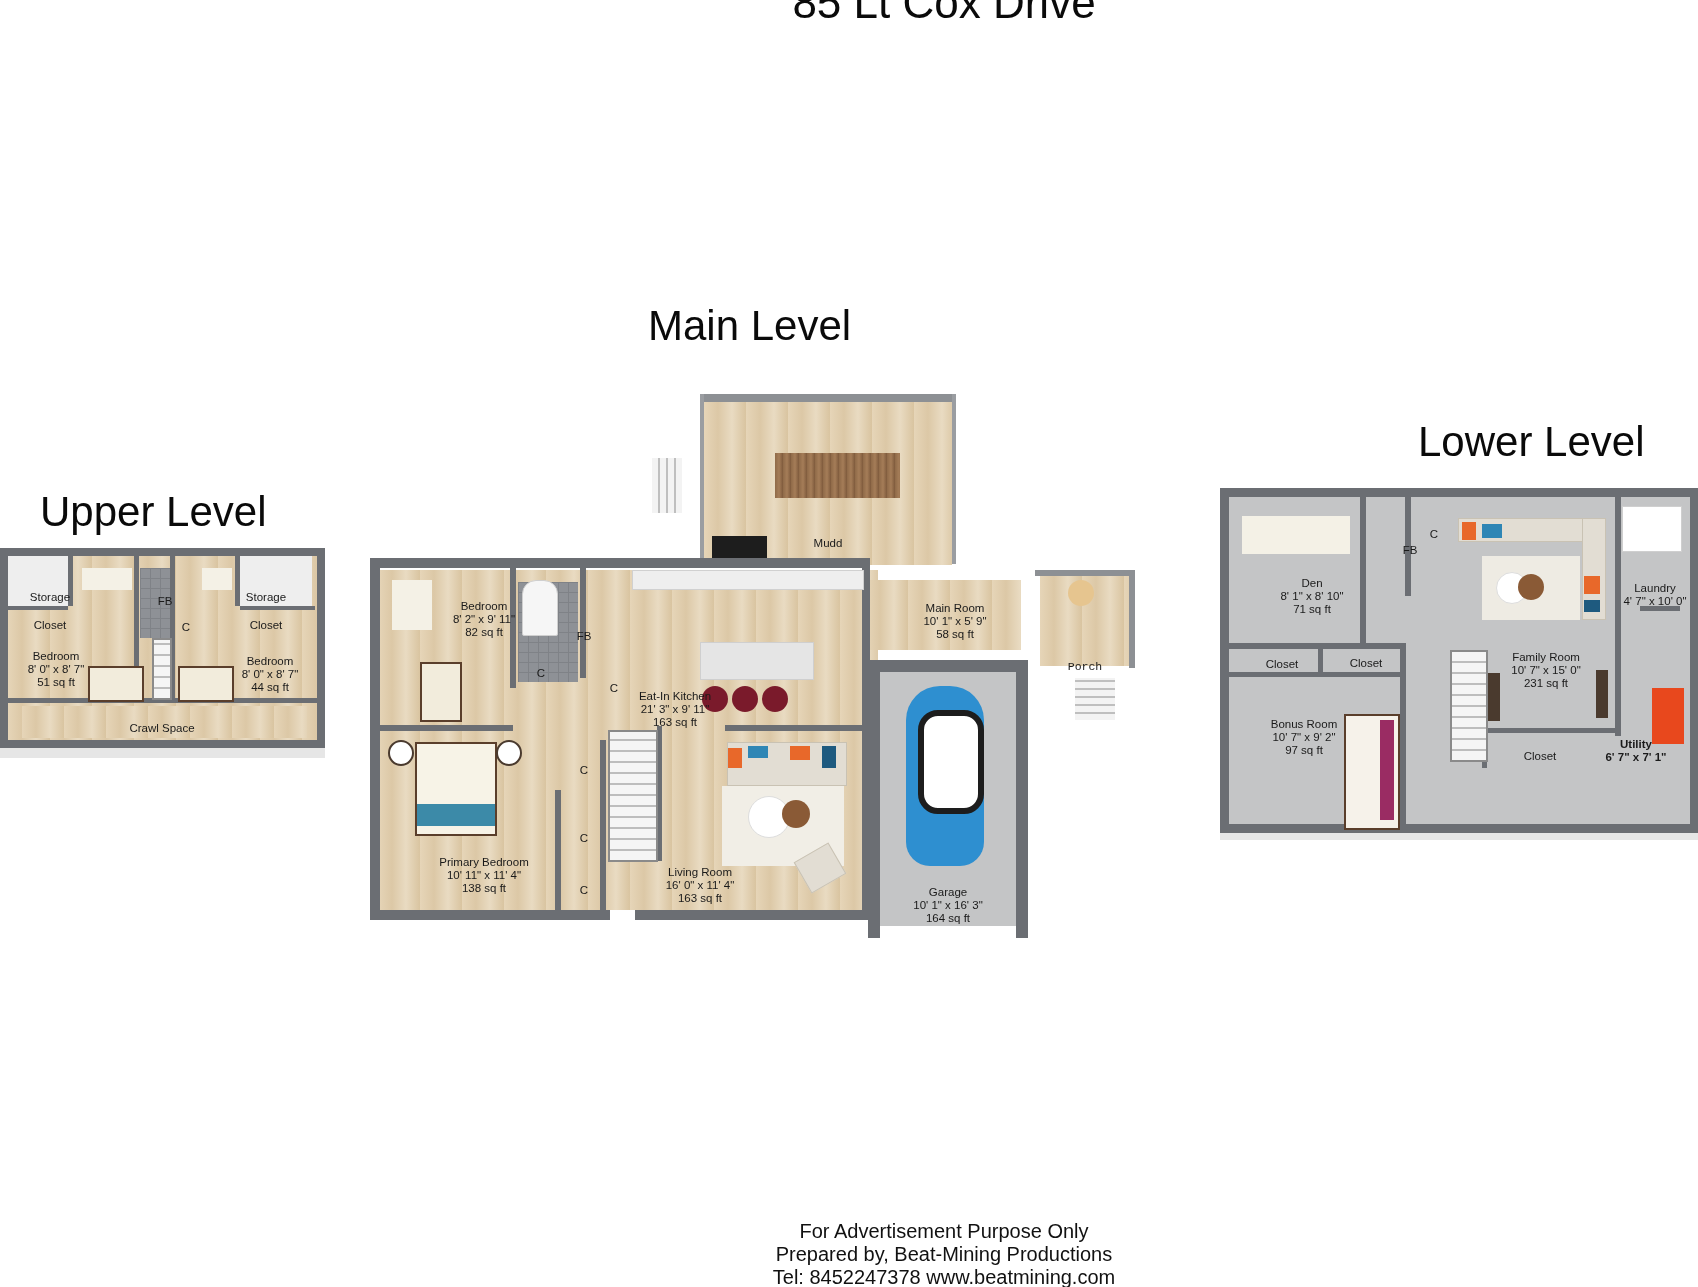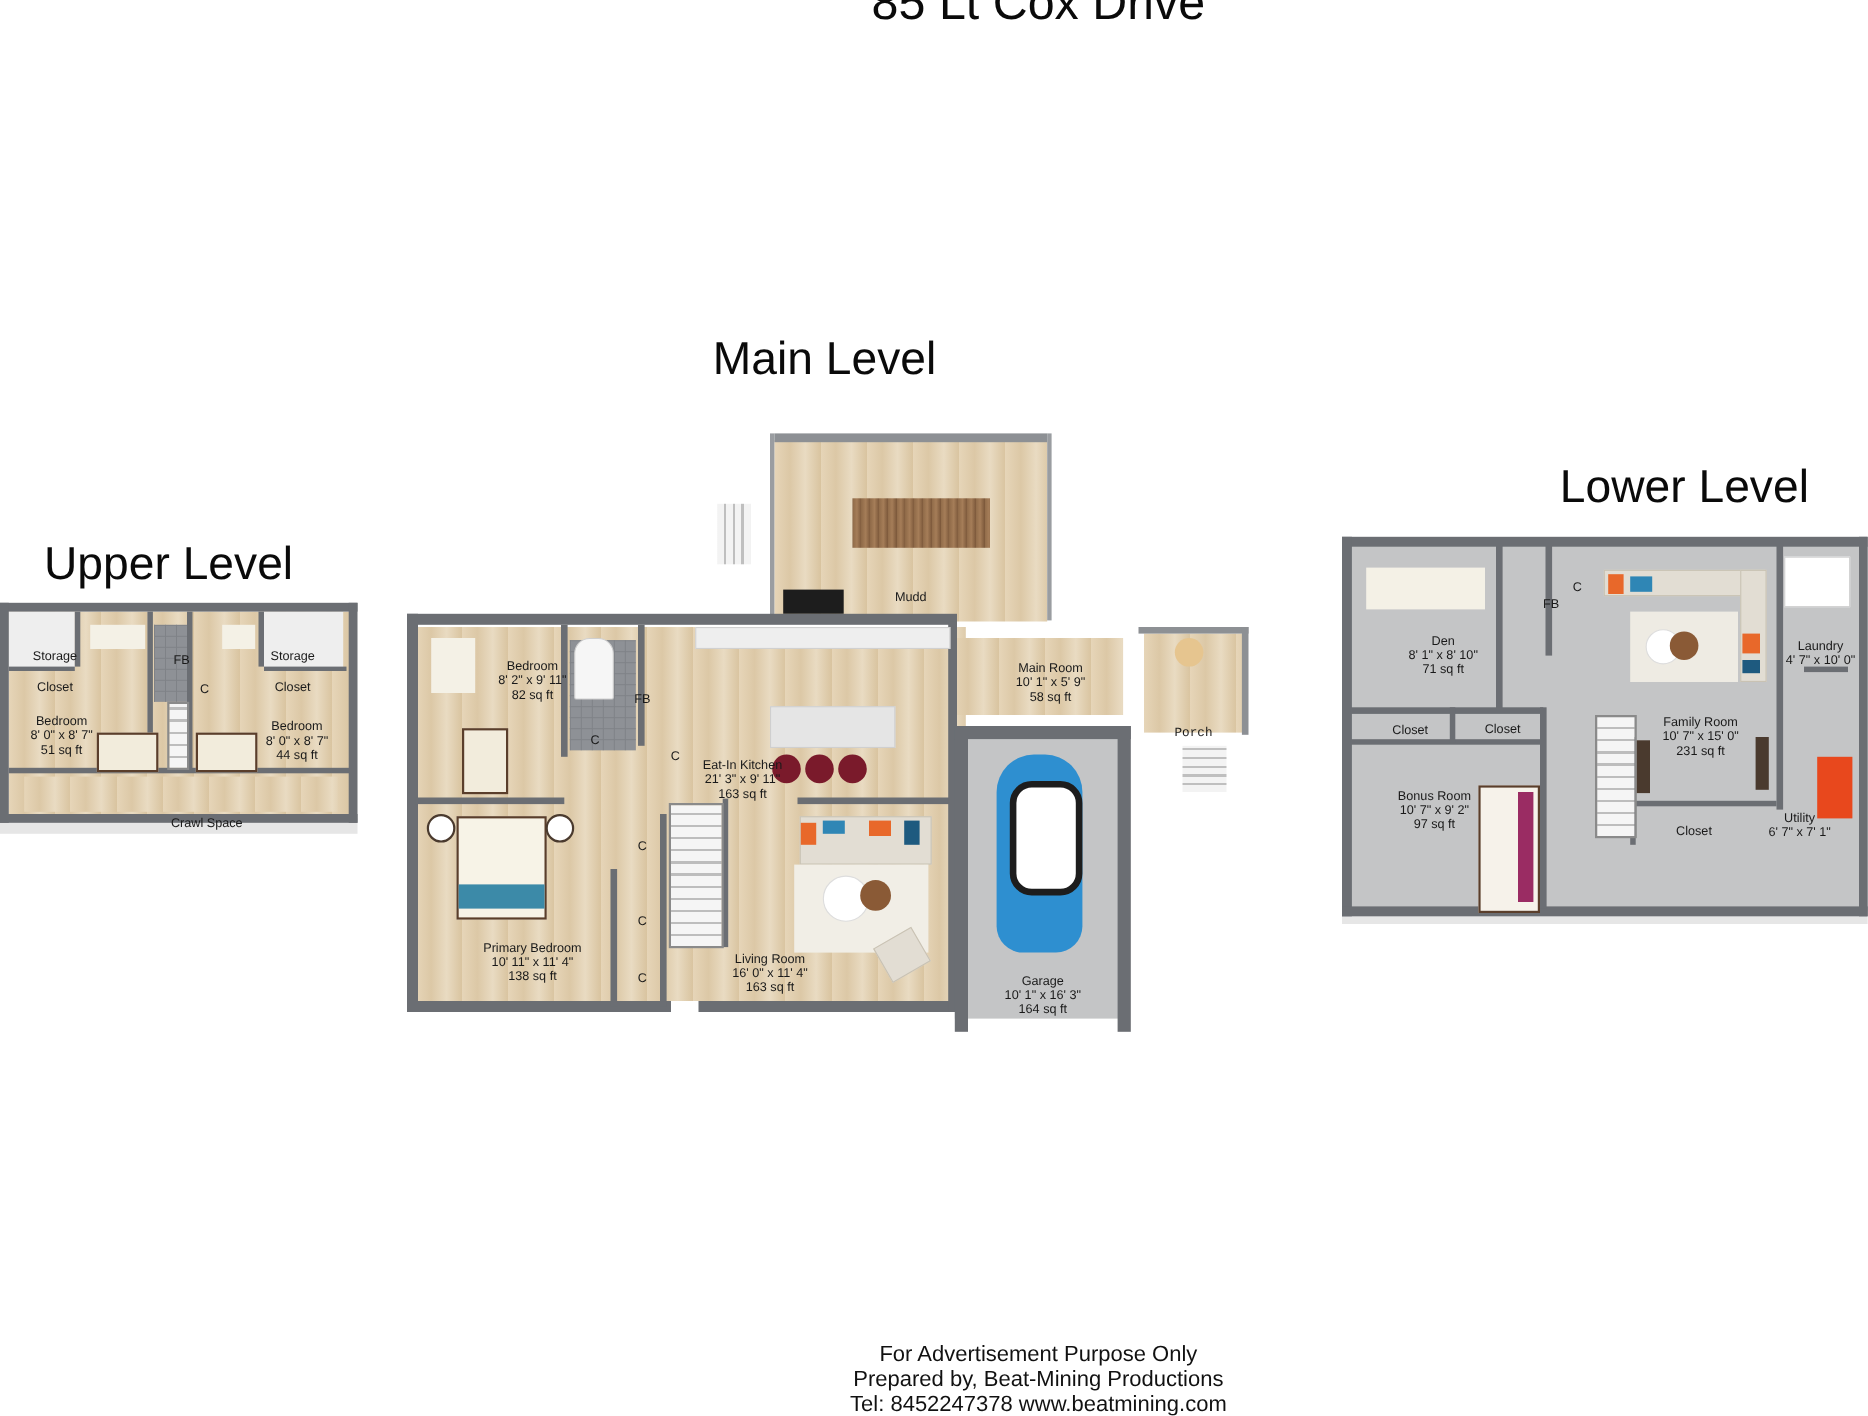--- a/index.html
+++ b/index.html
@@ -71,21 +71,21 @@
       <span>Storage</span>
     </div>
   <div class="label" style="left:266px;top:71px;">
       <span>Closet</span>
     </div>
   <div class="label" style="left:270px;top:107px;">
     <span>Bedroom</span>
       <span>8' 0" x 8' 7"</span>
       <span>44 sq ft</span>
   </div>
-  <div class="label" style="left:162px;top:195px;margin-left:26px;">
+  <div class="label" style="left:162px;top:174px;">
       <span>Crawl Space</span>
     </div>
 </div>
 
 <div class="abs level-title" style="left:648px;top:302px;">Main Level</div>
 
 <div class="abs" style="left:370px;top:390px;width:770px;height:560px;">
 
   <div class="floor-wood" style="left:334px;top:10px;width:248px;height:165px;"></div>
   <div class="wall" style="left:334px;top:4px;width:248px;height:8px;background:#8d9094;"></div>
@@ -267,21 +267,21 @@
       <span>Closet</span>
     </div>
   <div class="label" style="left:84px;top:230px;">
     <span>Bonus Room</span>
       <span>10' 7" x 9' 2"</span>
       <span>97 sq ft</span>
   </div>
   <div class="label" style="left:320px;top:262px;">
       <span>Closet</span>
     </div>
-  <div class="label" style="left:416px;top:250px;">
+  <div class="label" style="left:416px;top:250px;font-weight:bold;">
     <span>Utility</span>
       <span>6' 7" x 7' 1"</span>
   </div>
 </div>
 
 <div class="abs footer">
   <span>For Advertisement Purpose Only</span>
   <span>Prepared by, Beat-Mining Productions</span>
   <span>Tel: 8452247378 www.beatmining.com</span>
 </div>

